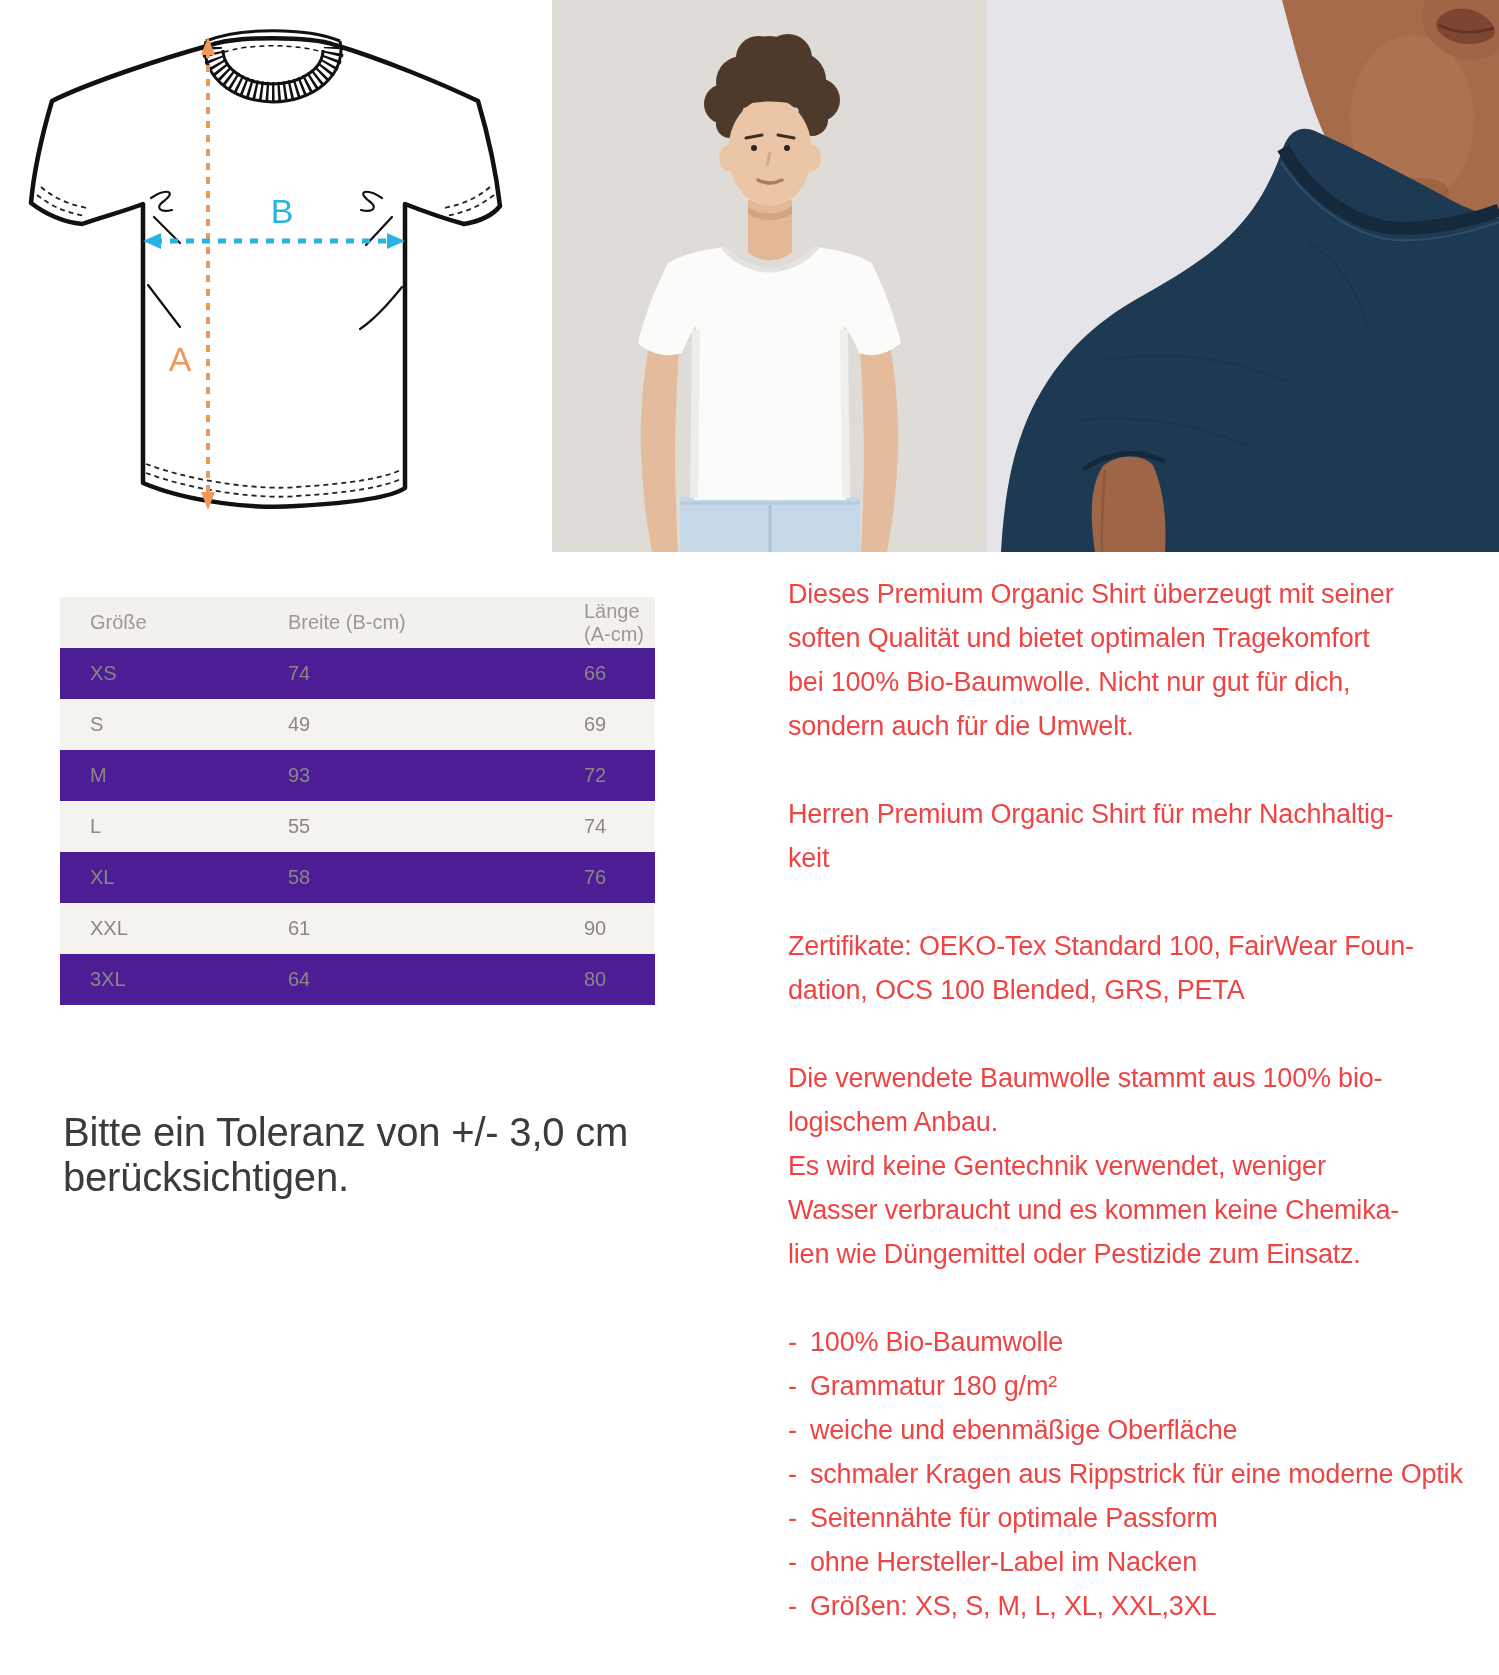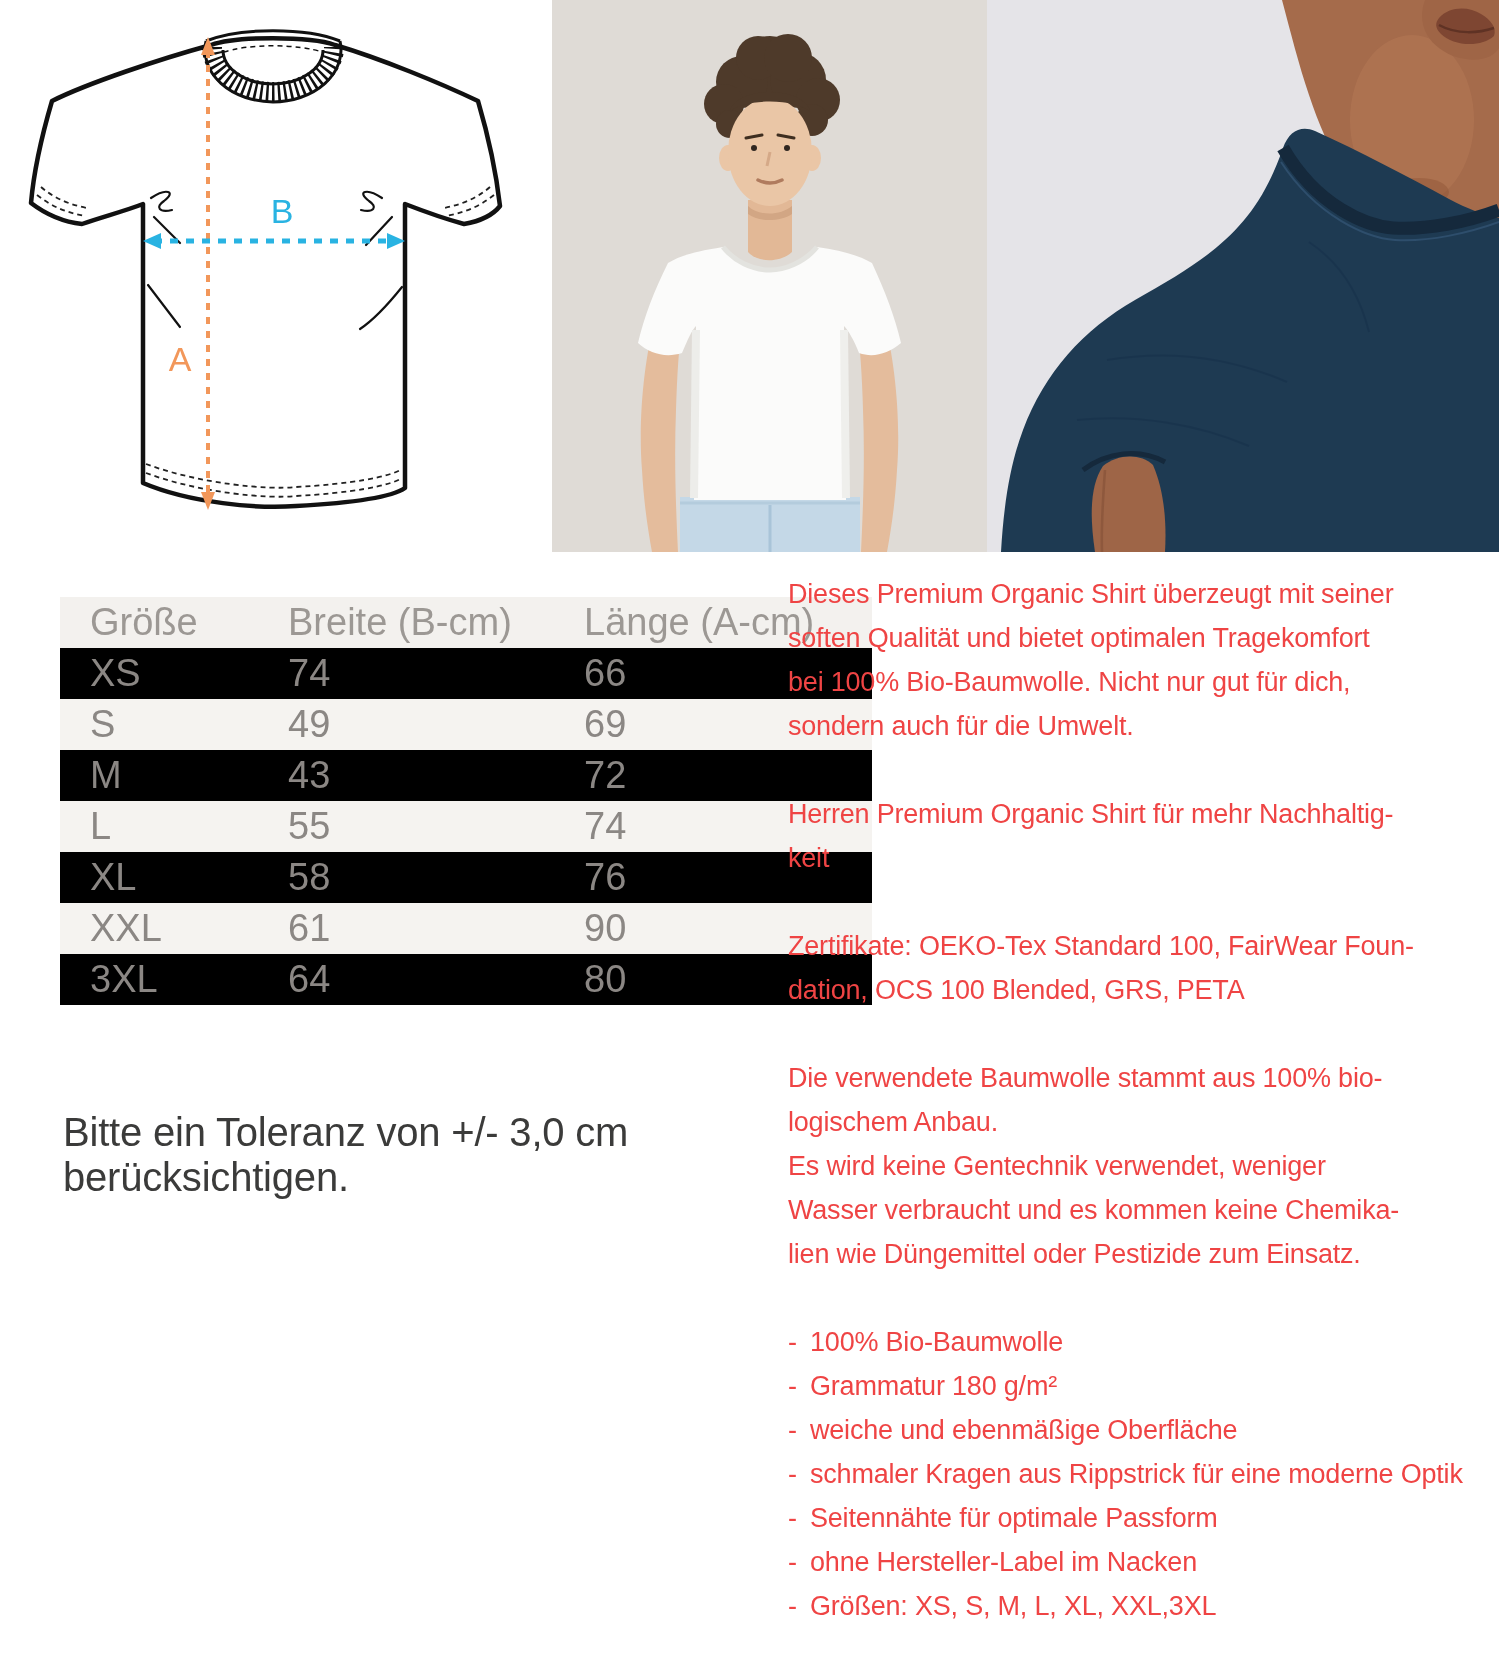--- a/index.html
+++ b/index.html
@@ -9,27 +9,27 @@
   }
   
   .photos{position:absolute;left:0;top:0;width:1499px;height:552px;}
   .ph{position:absolute;top:0;height:552px;margin:0;padding:0;}
   #diagram{left:0;width:552px;background:#ffffff;}
   #model-photo{left:552px;width:435px;}
   #detail-photo{left:987px;width:512px;}
   .ph svg{display:block;}
 
   
-  .size-table{position:absolute;left:60px;top:597px;width:812px;font-size:38px;}
+  .size-table{position:absolute;left:60px;top:597px;width:595px;font-size:20px;}
   .trow{display:flex;height:51px;align-items:center;}
   .trow .c1{width:228px;padding-left:30px;box-sizing:border-box;}
   .trow .c2{width:265px;}
   .trow .c3{flex:1;margin-left:31px;}
   .thead{background:#F3F1EE;color:#9C9894;}
-  .r-dark{background:#000000;color:#8B8784;}
+  .r-dark{background:#4c1d95;color:#8B8784;}
   .r-light{background:#F5F3F0;color:#8B8784;}
 
   
   .tolerance{
     position:absolute;left:63px;top:1070px;width:700px;
     font-size:40px;color:#3B3B3A;letter-spacing:-0.2px;
   }
 
   
   .description{
@@ -230,21 +230,21 @@
       <span class="c2">74</span>
       <span class="c3">66</span>
     </div>
     <div class="trow r-light">
       <span class="c1">S</span>
       <span class="c2">49</span>
       <span class="c3">69</span>
     </div>
     <div class="trow r-dark">
       <span class="c1">M</span>
-      <span class="c2">43</span>
+      <span class="c2">93</span>
       <span class="c3">72</span>
     </div>
     <div class="trow r-light">
       <span class="c1">L</span>
       <span class="c2">55</span>
       <span class="c3">74</span>
     </div>
     <div class="trow r-dark">
       <span class="c1">XL</span>
       <span class="c2">58</span>

